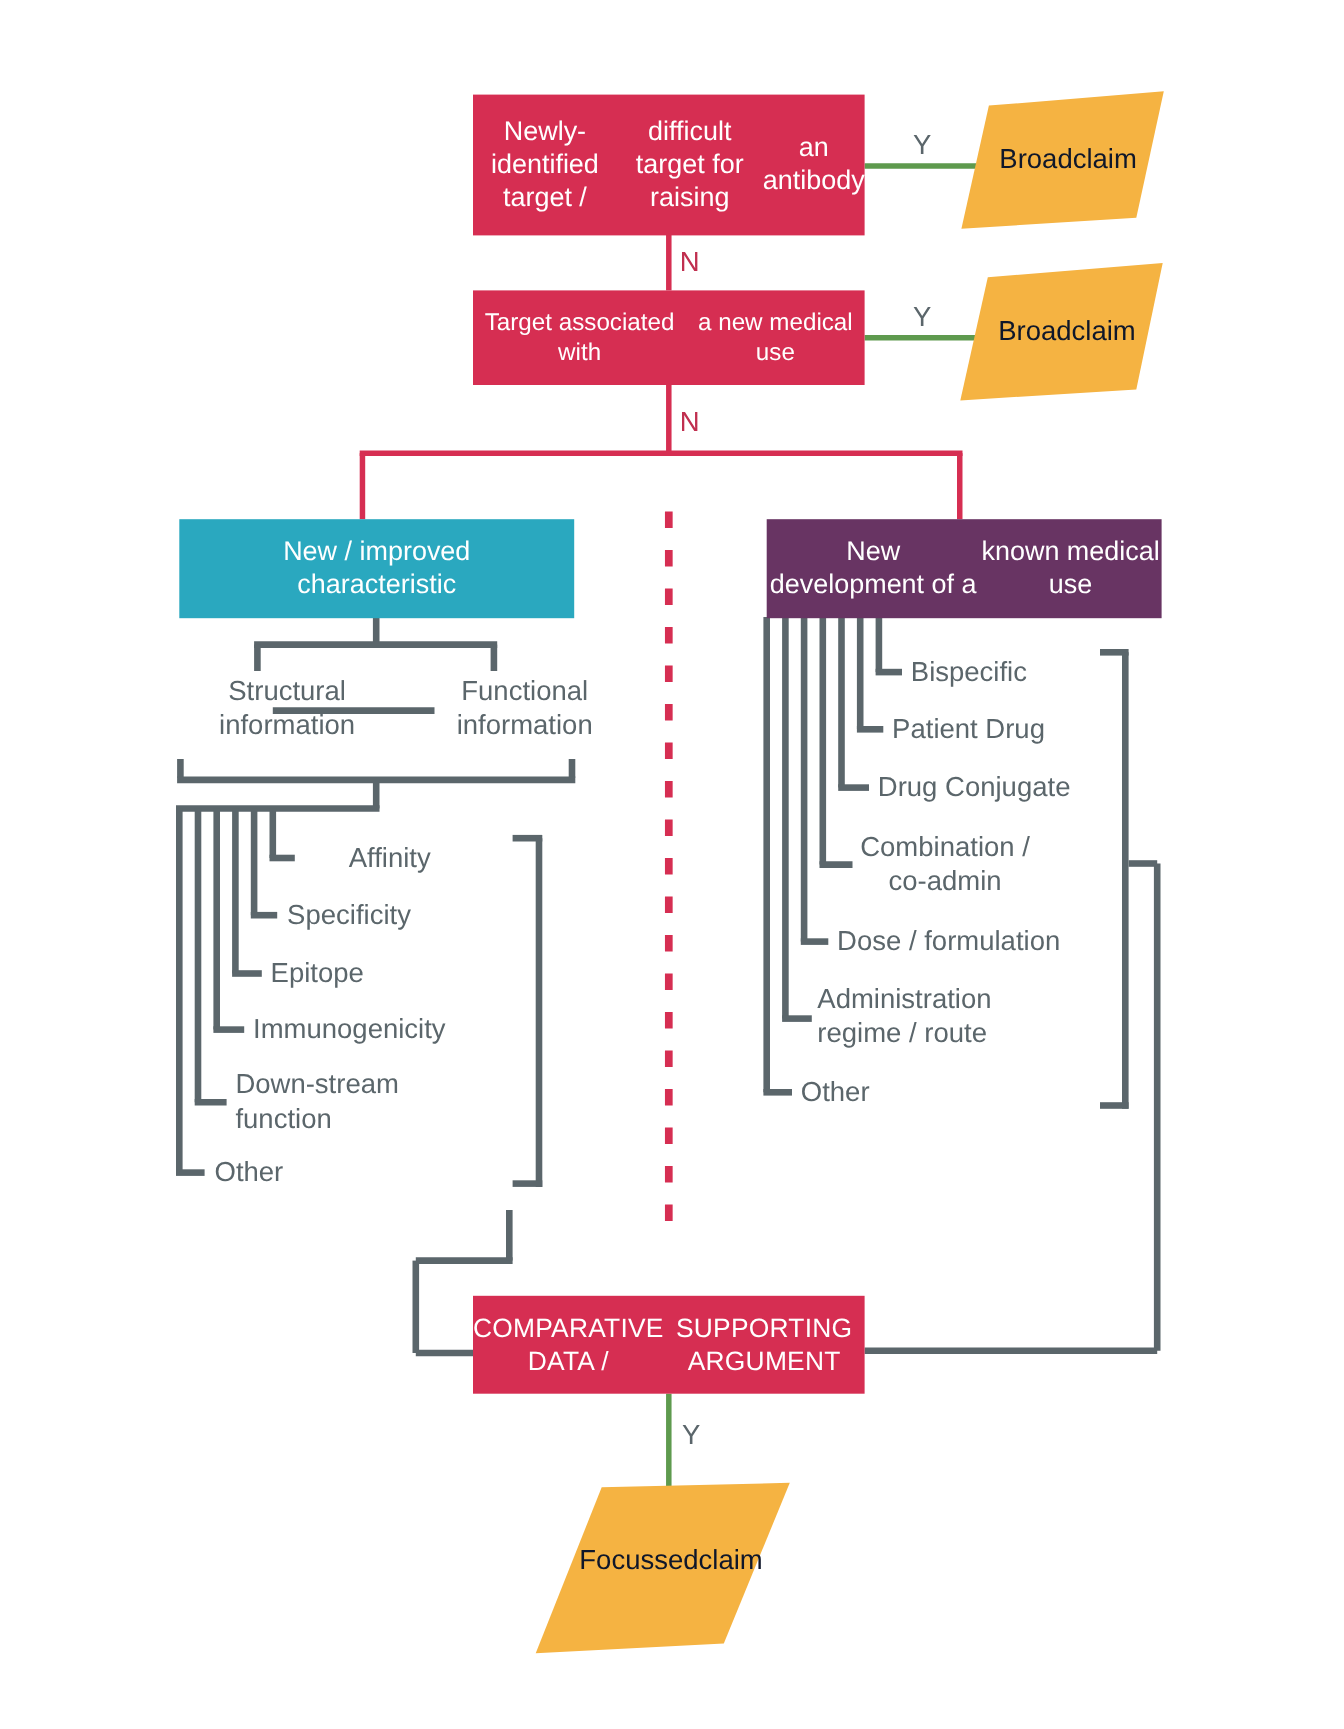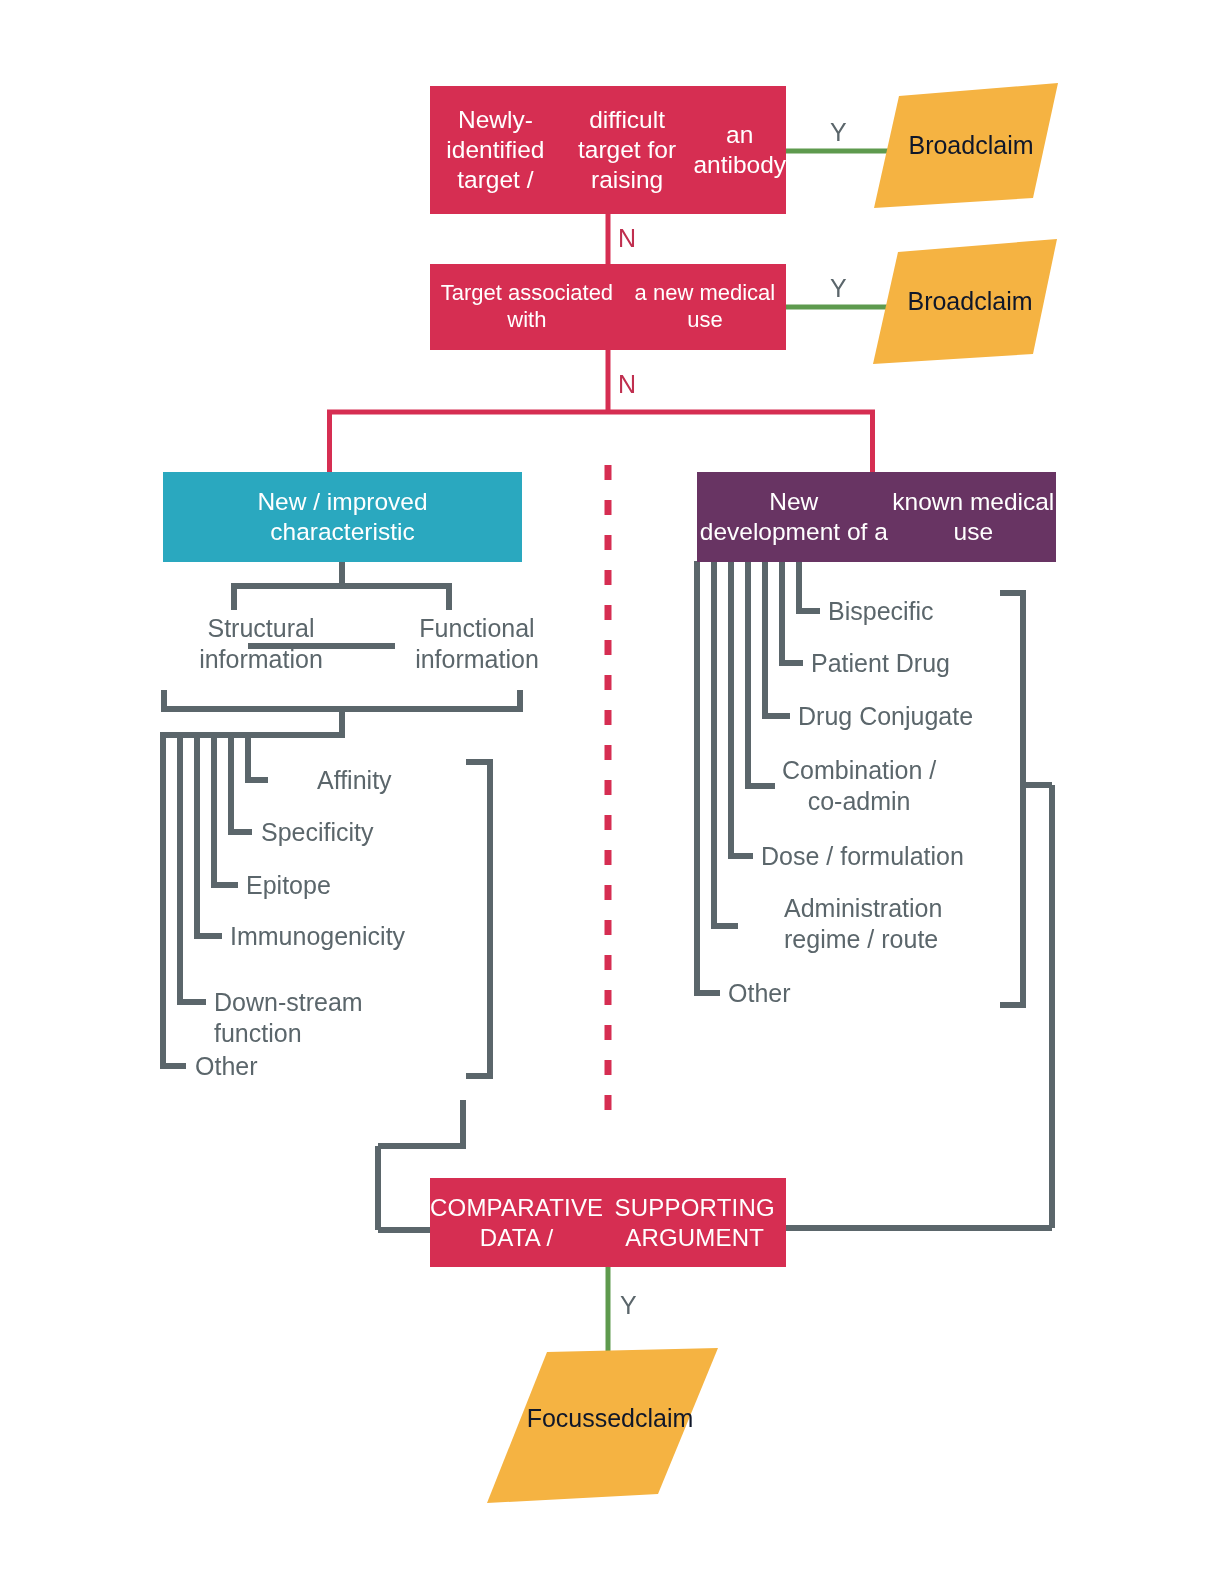--- a/index.html
+++ b/index.html
@@ -181,27 +181,27 @@
 
   <div class="leaf" style="left:161px;top:613px;width:200px;font-size:25px;text-align:center;">Structural
 information</div>
   <div class="leaf" style="left:377px;top:613px;width:200px;font-size:25px;text-align:center;">Functional
 information</div>
 
   <div class="leaf" style="left:277px;top:765px;font-size:25px;margin-left:40px;">Affinity</div>
   <div class="leaf" style="left:261px;top:817px;font-size:25px;">Specificity</div>
   <div class="leaf" style="left:246px;top:870px;font-size:25px;">Epitope</div>
   <div class="leaf" style="left:230px;top:921px;font-size:25px;">Immunogenicity</div>
-  <div class="leaf" style="left:214px;top:971px;font-size:25px;margin-top:16px;">Down-stream
+  <div class="leaf" style="left:214px;top:971px;font-size:25px;">Down-stream
 function</div>
   <div class="leaf" style="left:195px;top:1051px;font-size:25px;">Other</div>
 
   <div class="leaf" style="left:828px;top:596px;font-size:25px;">Bispecific</div>
   <div class="leaf" style="left:811px;top:648px;font-size:25px;">Patient Drug</div>
   <div class="leaf" style="left:798px;top:701px;font-size:25px;">Drug Conjugate</div>
   <div class="leaf" style="left:782px;top:755px;font-size:25px;text-align:center;">Combination /
 co-admin</div>
   <div class="leaf" style="left:761px;top:841px;font-size:25px;">Dose / formulation</div>
-  <div class="leaf" style="left:743px;top:893px;font-size:25px;margin-left:41px;">Administration
+  <div class="leaf" style="left:743px;top:893px;font-size:25px;">Administration
 regime / route</div>
   <div class="leaf" style="left:728px;top:978px;font-size:25px;">Other</div>
 
 </div>
 
 </body></html>

